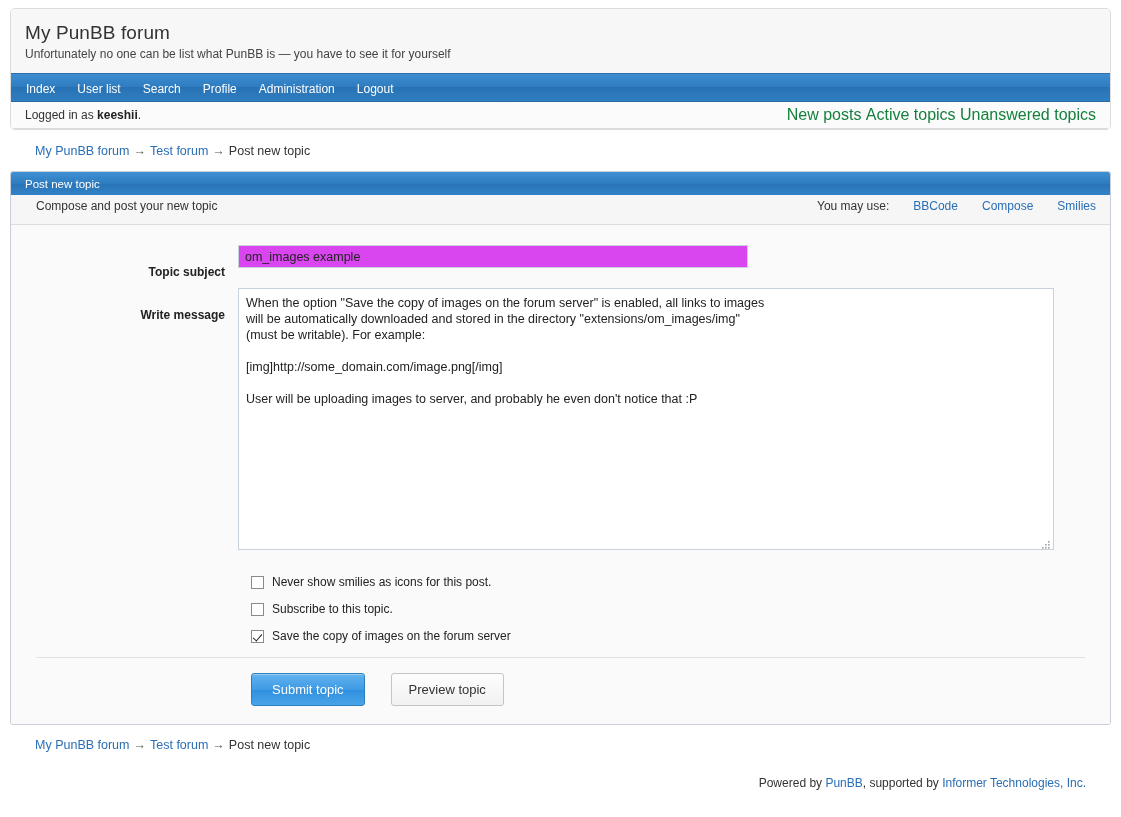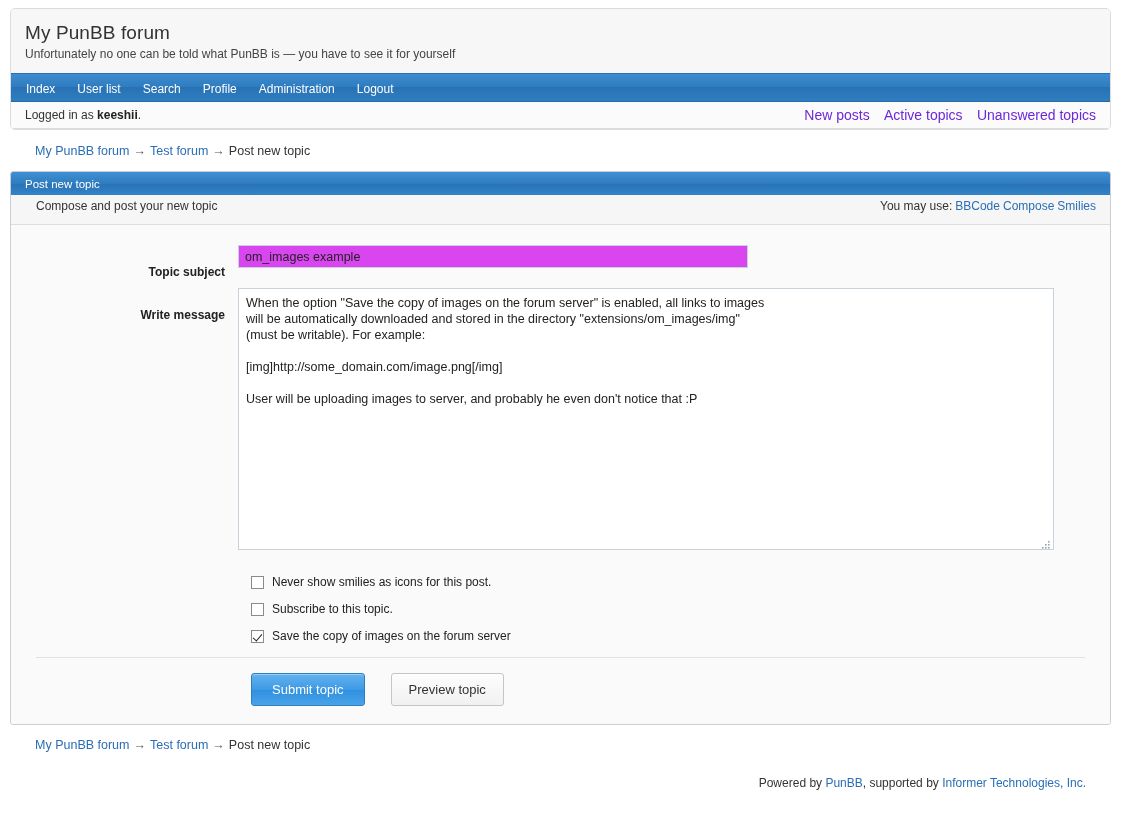--- a/index.html
+++ b/index.html
@@ -75,24 +75,24 @@
     height: 27px;
     display: flex;
     align-items: center;
     justify-content: space-between;
     padding: 0 14px;
     font-size: 12px;
     color: #333333;
   }
   .statusbar .who b { font-weight: bold; color: #222222; }
   .statusbar .links a {
-    color: #6d28d9;
+    color: #15803d;
     text-decoration: none;
-    margin-left: 11px;
-    font-size: 14px;
+    margin-left: 1px;
+    font-size: 16px;
   }
 
   
   .breadcrumb {
     padding: 14px 0 13px 25px;
     font-size: 12.5px;
     color: #333333;
   }
   .breadcrumb a {
     color: #2a6eb5;
@@ -136,21 +136,21 @@
     align-items: center;
     justify-content: space-between;
     padding: 0 14px 8px 25px;
     font-size: 12px;
     color: #333333;
   }
   .panel-sub .may-use { color: #333333; }
   .panel-sub .may-use a {
     color: #2a6eb5;
     text-decoration: none;
-    margin-left: 3px;
+    margin-left: 24px;
   }
 
   .panel-body {
     background: #fafafa;
     padding: 20px 0 0 0;
   }
 
   
   .form-row {
     display: flex;
@@ -283,21 +283,21 @@
 </style>
 </head>
 <body>
 
 <div class="page">
 
   <div class="forum-box">
 
     <div class="brand">
       <h1 class="brand-title">My PunBB forum</h1>
-      <p class="brand-desc">Unfortunately no one can be told what PunBB is — you have to see it for yourself</p>
+      <p class="brand-desc">Unfortunately no one can be list what PunBB is — you have to see it for yourself</p>
     </div>
 
     <div class="navbar">
       <a href="#">Index</a>
       <a href="#">User list</a>
       <a href="#">Search</a>
       <a href="#">Profile</a>
       <a href="#">Administration</a>
       <a href="#">Logout</a>
     </div>

